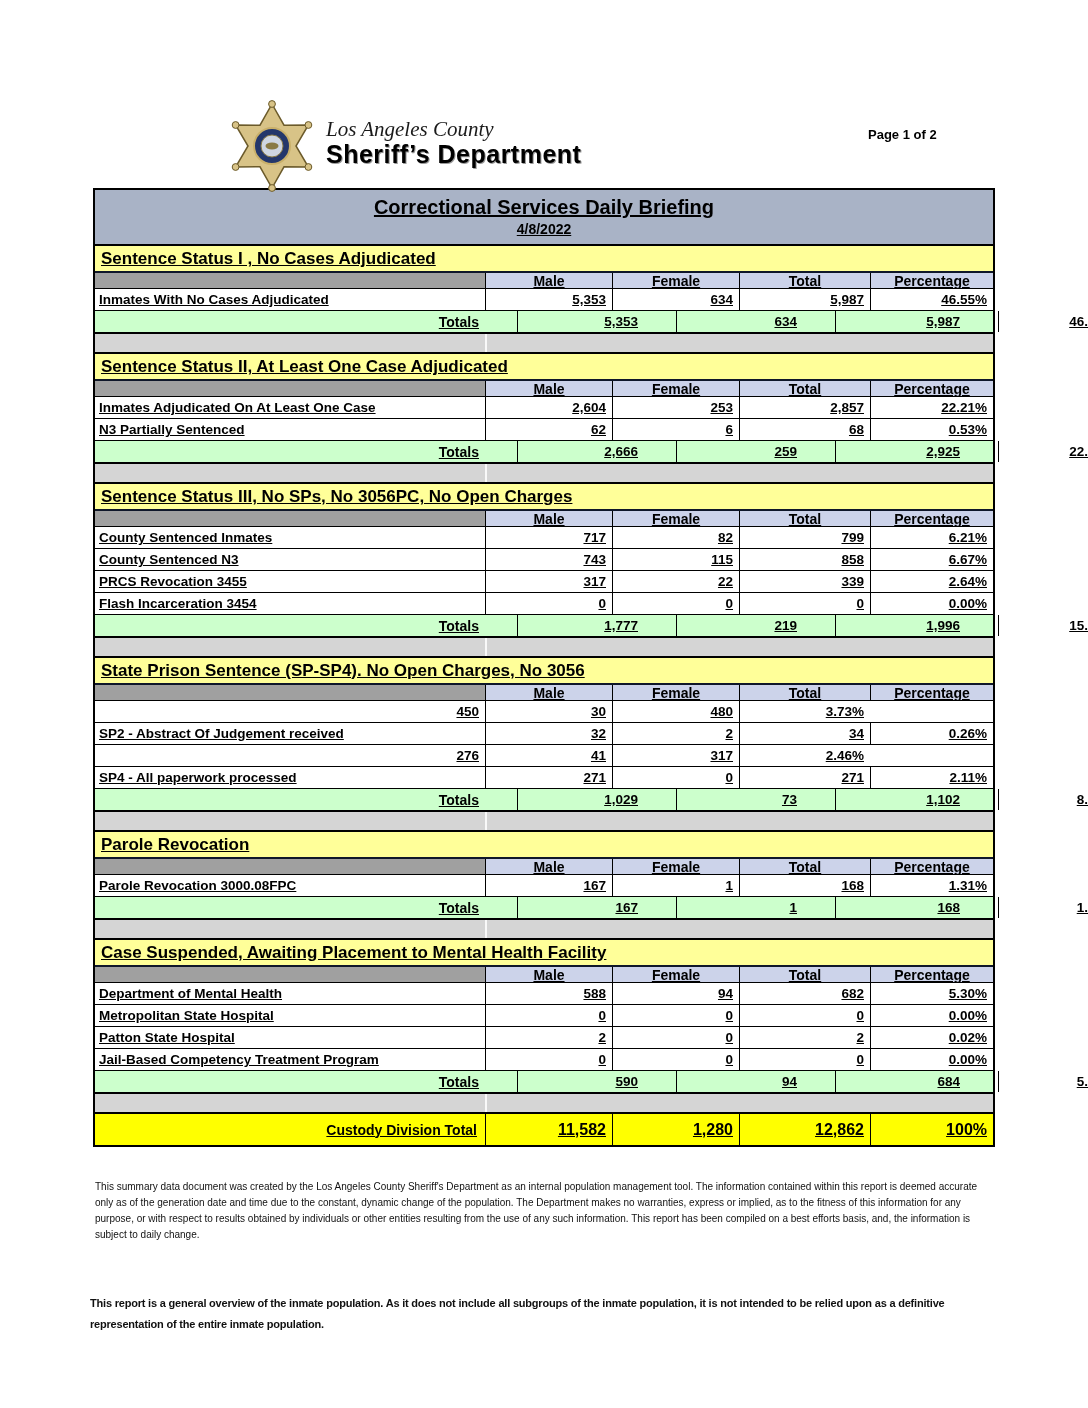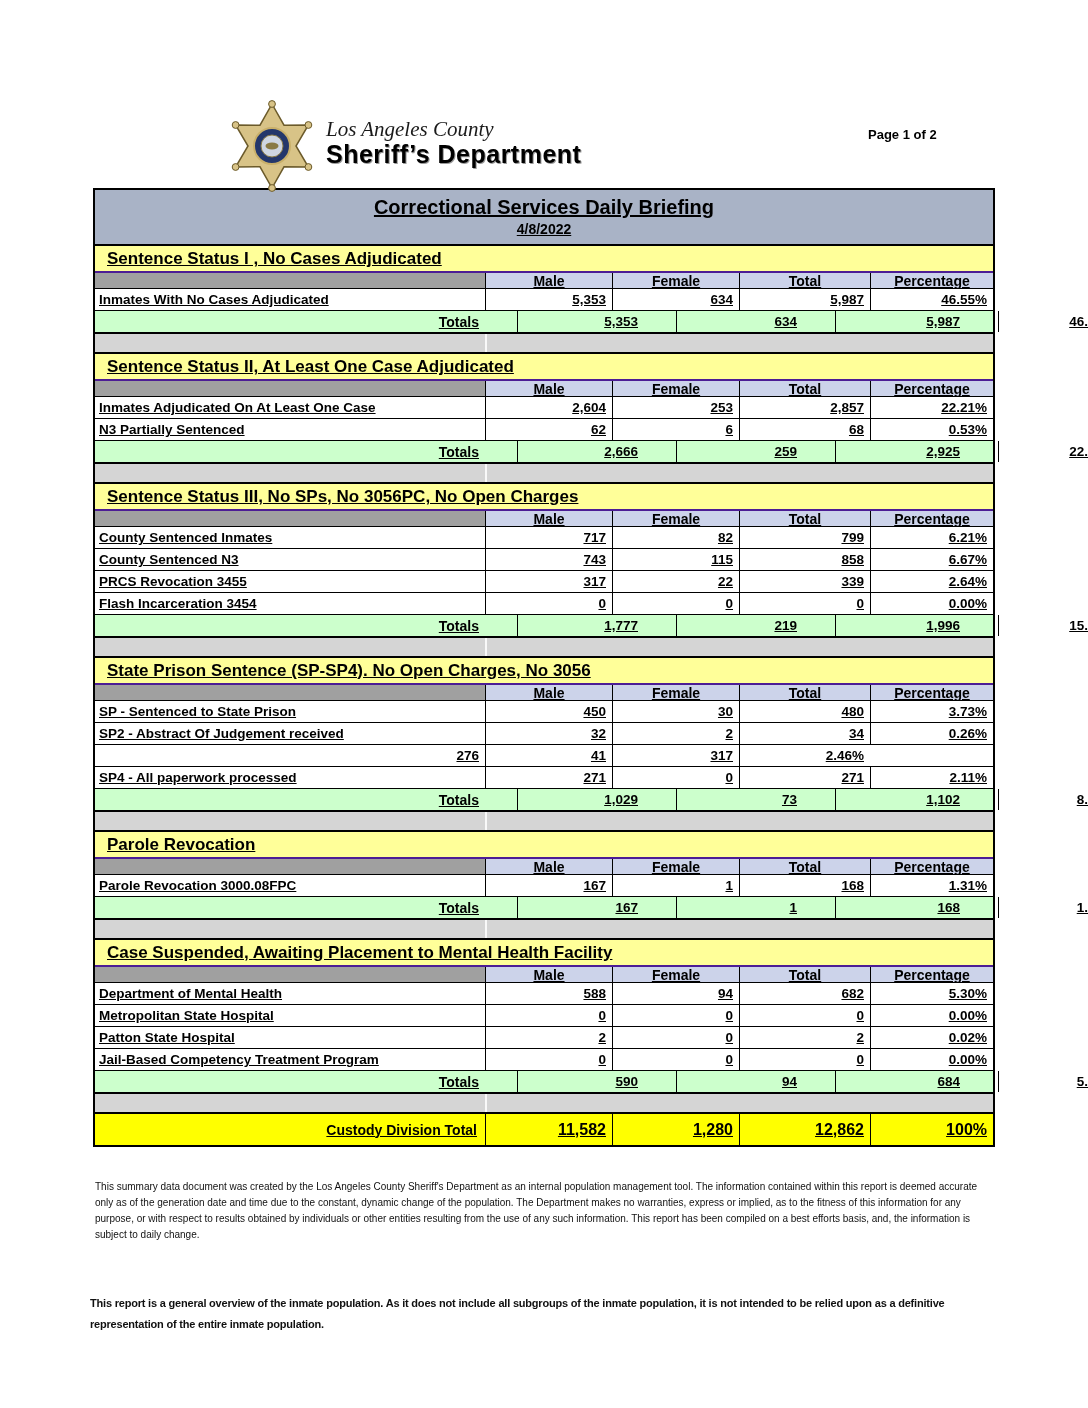--- a/index.html
+++ b/index.html
@@ -38,22 +38,22 @@
     background: var(--title-bar-bg, #a9b3c6);
     text-align: center; padding: 6px 0 7px 0;
     border-bottom: 2px solid #000;
   }
   .report-title { font-size: 20px; font-weight: bold; }
   .report-date  { font-size: 14px; font-weight: bold; margin-top: 2px; }
 
   .section-title {
     background: var(--section-bg, #ffff99);
     font-size: 17px; font-weight: bold;
-    height: 27px; line-height: 26px; padding-left: 12px;
-    border-bottom: 2px solid #4c1d95;
+    height: 27px; line-height: 26px; padding-left: 6px;
+    border-bottom: 2px solid #0f172a;
   }
   .row {
     display: grid;
     grid-template-columns: 390px 127px 127px 131px 123px;
     border-bottom: 1px solid #000;
   }
   .cell { display: flex; align-items: center; height: 21px; overflow: hidden; }
   .cell + .cell { border-left: 1px solid #000; }
 
   .header-row .cell { height: 15px; }
@@ -239,21 +239,20 @@
         <div class="section">
           <div class="section-title">State Prison Sentence (SP-SP4). No Open Charges, No 3056</div>
           <div class="row header-row">
             <div class="cell blank-hdr"></div>
             <div class="cell col-hdr">Male</div>
             <div class="cell col-hdr">Female</div>
             <div class="cell col-hdr">Total</div>
             <div class="cell col-hdr">Percentage</div>
           </div>
           <div class="row data-row">
-            <div class="cell label-cell">SP - Sentenced to State Prison</div>
             <div class="cell num">450</div>
             <div class="cell num">30</div>
             <div class="cell num">480</div>
             <div class="cell num">3.73%</div>
           </div>
           <div class="row data-row">
             <div class="cell label-cell">SP2 - Abstract Of Judgement received</div>
             <div class="cell num">32</div>
             <div class="cell num">2</div>
             <div class="cell num">34</div>

